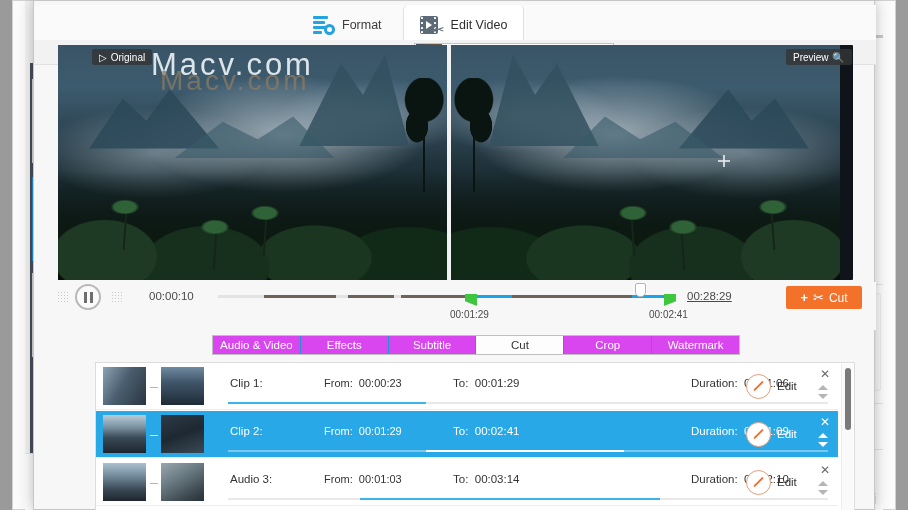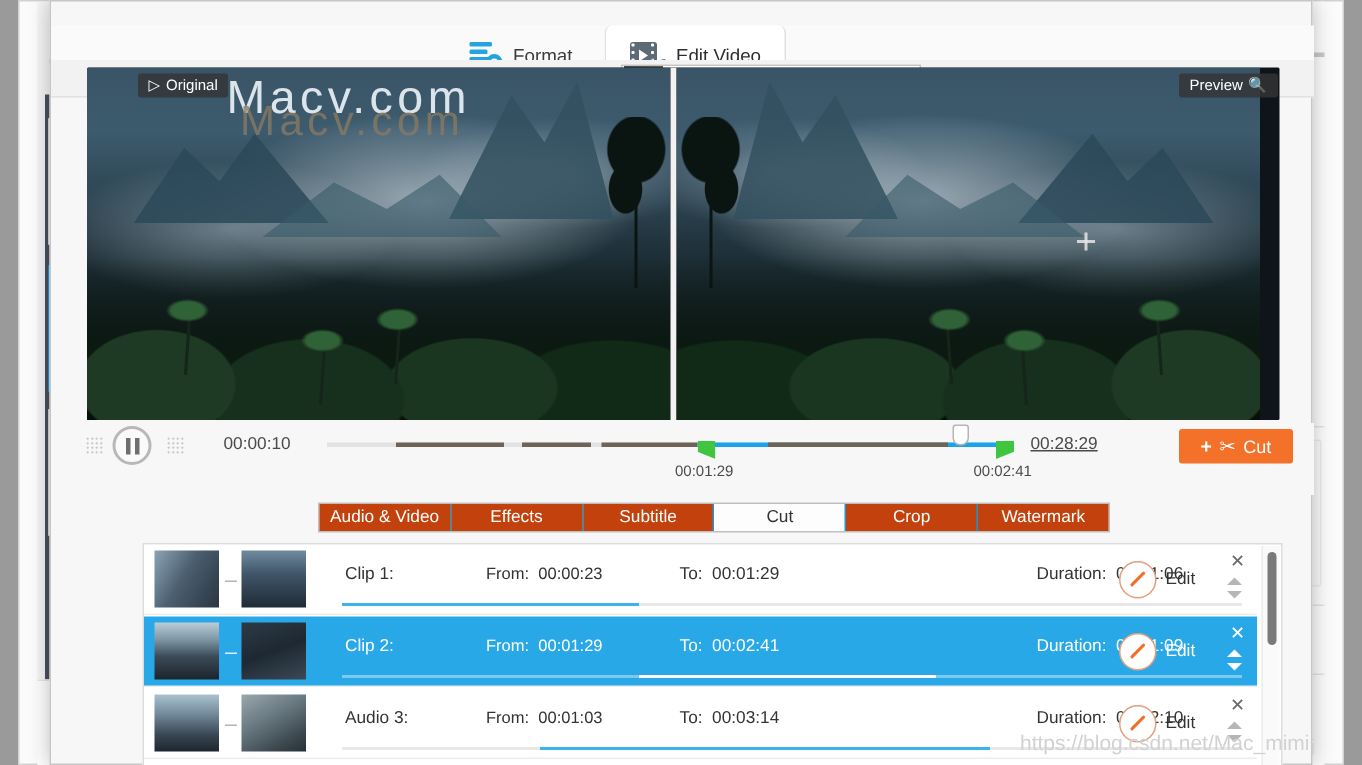--- a/index.html
+++ b/index.html
@@ -113,21 +113,21 @@
   }
   .bg-orange-bit { position:absolute; left:840px; top:332px; width:3px; height:16px; background:#f08a24; }
 
   
   .dialog {
     position:absolute; left:33px; top:0px; width:842px; height:510px;
     background:#f7f7f7; border:1px solid #c6c6c6;
     box-shadow: 0 0 14px rgba(0,0,0,.28);
   }
   .tabbar {
-    position:absolute; left:0; top:16px; width:842px; height:39px;
+    position:absolute; left:0; top:4px; width:842px; height:39px;
     background:#fafafa; border-bottom:1px solid #d6d6d6;
   }
   .tab {
     position:absolute; top:0; height:39px;
     display:flex; align-items:center; gap:7px;
     padding:0 14px; cursor:pointer;
   }
   .tab .tlabel { font-size:12.5px; color:#3c3c3c; }
   .tab.active {
     background:#fff; border-left:1px solid #e0e0e0; border-right:1px solid #e0e0e0;
@@ -312,21 +312,21 @@
   }
   .cutbtn .plus { font-weight:bold; font-size:13px; }
   .cutbtn .sc { font-size:13px; }
 
   
   .subtabs {
     position:absolute; left:178px; top:334px; width:528px; height:20px;
     display:flex; border:1px solid #bfbfbf;
   }
   .subtab {
-    flex:1; background:#c2410c; color:#fff; font-size:11.5px;
+    flex:1; background:#d946ef; color:#fff; font-size:11.5px;
     display:flex; align-items:center; justify-content:center;
     border-right:1px solid #1d96d0; cursor:pointer;
   }
   .subtab:last-child { border-right:none; }
   .subtab.active { background:#fdfdfd; color:#333; }
 
   
   .cliplist {
     position:absolute; left:61px; top:361px; width:760px; height:149px;
     background:#fff; border:1px solid #dcdcdc; overflow:hidden;
@@ -681,14 +681,13 @@
             <i class="down"></i>
           </span>
       </div>
 
       <div class="vscroll">
         <span class="vthumb"></span>
       </div>
     </div>
   </div>
 
-  <div class="wm-bottom">https://blog.csdn.net/Mac_mimi</div>
 </div>
 
 </body></html>

